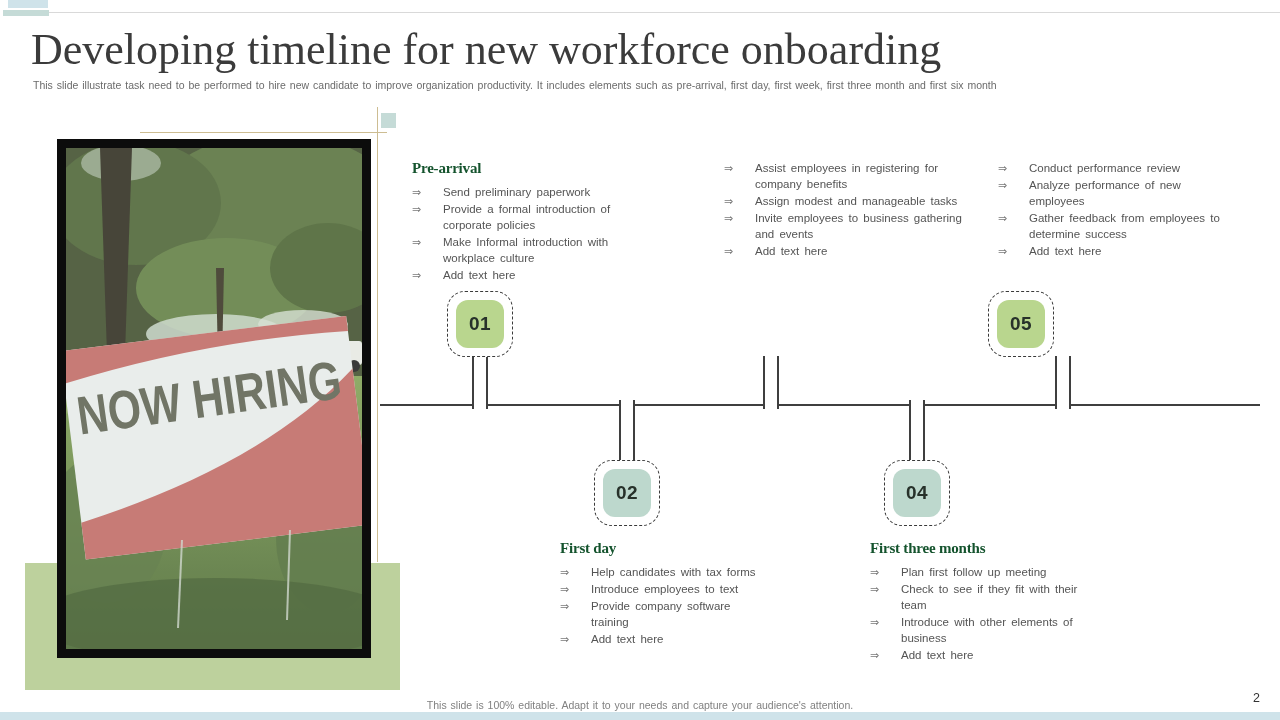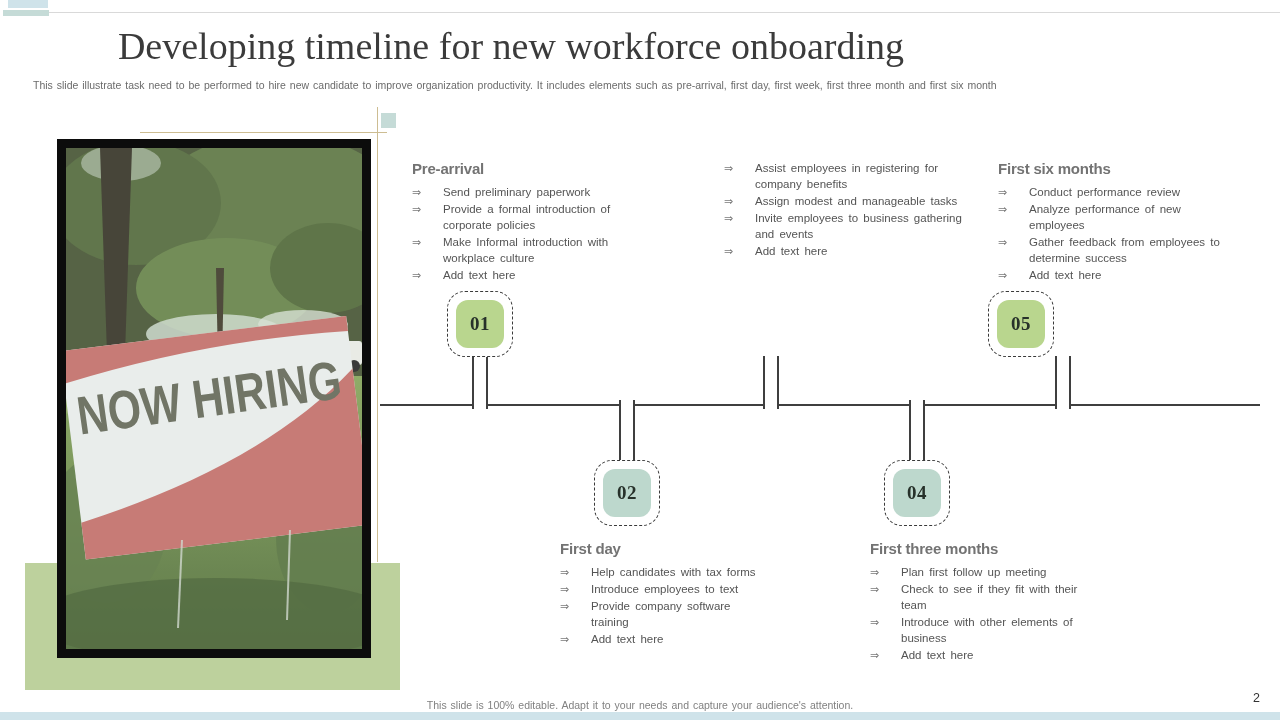--- a/index.html
+++ b/index.html
@@ -8,23 +8,22 @@
     font-family:"Liberation Sans",sans-serif;
   }
   
   .top-bar-blue{position:absolute;left:8px;top:0;width:40px;height:8px;background:var(--top-bar-blue,#cfe3ea);}
   .top-bar-teal{position:absolute;left:3px;top:10px;width:46px;height:6px;background:var(--teal-square,#c5dbd7);}
   .top-rule{position:absolute;left:49px;right:0;top:12px;height:1px;background:#d9d9d9;}
   .bottom-bar{position:absolute;left:0;right:0;top:712px;height:8px;background:var(--top-bar-blue,#cfe3ea);}
 
   .title{
     position:absolute;left:31px;top:24px;width:960px;
-    font-family:"Liberation Serif",serif;font-size:38px;font-weight:400;color:#3b3b3b;
+    font-family:"Liberation Serif",serif;font-size:44px;font-weight:400;color:#3b3b3b;
     letter-spacing:0px;
-    text-align:center;
   }
   .subtitle{
     position:absolute;left:33px;top:79px;width:1100px;
     font-size:10.5px;color:#6b6b6b;word-spacing:1px;
   }
 
   
   .tan-h{position:absolute;left:140px;top:132px;width:247px;height:1px;background:var(--tan-line,#cdbd92);}
   .tan-v{position:absolute;left:377px;top:107px;width:1px;height:455px;background:var(--tan-line,#cdbd92);}
   .teal-sq{position:absolute;left:381px;top:113px;width:15px;height:15px;background:var(--teal-square,#c5dbd7);}
@@ -43,29 +42,29 @@
   .tl-line{position:absolute;left:380px;top:404px;width:880px;height:2px;background:var(--timeline-line,#3f3f3f);z-index:3;}
   .connector{position:absolute;width:12px;background:#ffffff;border-left:2px solid var(--timeline-line,#3f3f3f);border-right:2px solid var(--timeline-line,#3f3f3f);z-index:4;}
   .connector.top{top:356px;height:53px;}
   .connector.bottom{top:400px;height:62px;}
   .node{
     position:absolute;width:66px;height:66px;border:1.5px dashed #3a3a3a;border-radius:18px;
     box-sizing:border-box;display:flex;align-items:center;justify-content:center;background:#fff;z-index:5;
   }
   .node-inner{
     width:48px;height:48px;border-radius:12px;display:flex;align-items:center;justify-content:center;
-    font-family:Liberation Serif, serif;font-weight:bold;font-size:19px;color:#27312a;letter-spacing:0.5px;
+    font-family:Liberation Sans, sans-serif;font-weight:bold;font-size:19px;color:#27312a;letter-spacing:0.5px;
   }
   .node-inner.green{background:var(--node-green,#b9d68e);}
   .node-inner.teal{background:var(--node-teal,#bdd8cd);}
 
   
   .stage-col{position:absolute;z-index:3;}
   .stage-col h3{
-    margin:0 0 7px 0;font-family:Liberation Sans, sans-serif;font-weight:bold;font-size:15px;color:#737373;
+    margin:0 0 7px 0;font-family:Liberation Serif, serif;font-weight:bold;font-size:15px;color:#14532d;
     letter-spacing:-0.2px;
   }
   .bullet{display:flex;gap:6px;margin:0 0 1px 0;}
   .bullet .arr{flex:none;width:12px;color:#7a7a7a;font-size:11px;line-height:16px;}
   .bullet .btxt{font-size:11.5px;line-height:16px;color:#545454;word-spacing:2px;margin-left:13px;}
 
   .footer{
     position:absolute;left:200px;right:200px;top:699px;text-align:center;
     font-size:10.5px;color:#818181;word-spacing:1px;z-index:6;
   }
@@ -199,21 +198,20 @@
           <span class="arr">⇒</span>
           <span class="btxt">Invite employees to business gathering and events</span>
         </div>
         <div class="bullet">
           <span class="arr">⇒</span>
           <span class="btxt">Add text here</span>
         </div>
       </div>
   </div>
   <div class="stage-col" style="left:998px;top:160px;width:228px">
-    <h3>First six months</h3>
     <div>
         <div class="bullet">
           <span class="arr">⇒</span>
           <span class="btxt">Conduct performance review</span>
         </div>
         <div class="bullet">
           <span class="arr">⇒</span>
           <span class="btxt">Analyze performance of new employees</span>
         </div>
         <div class="bullet">

